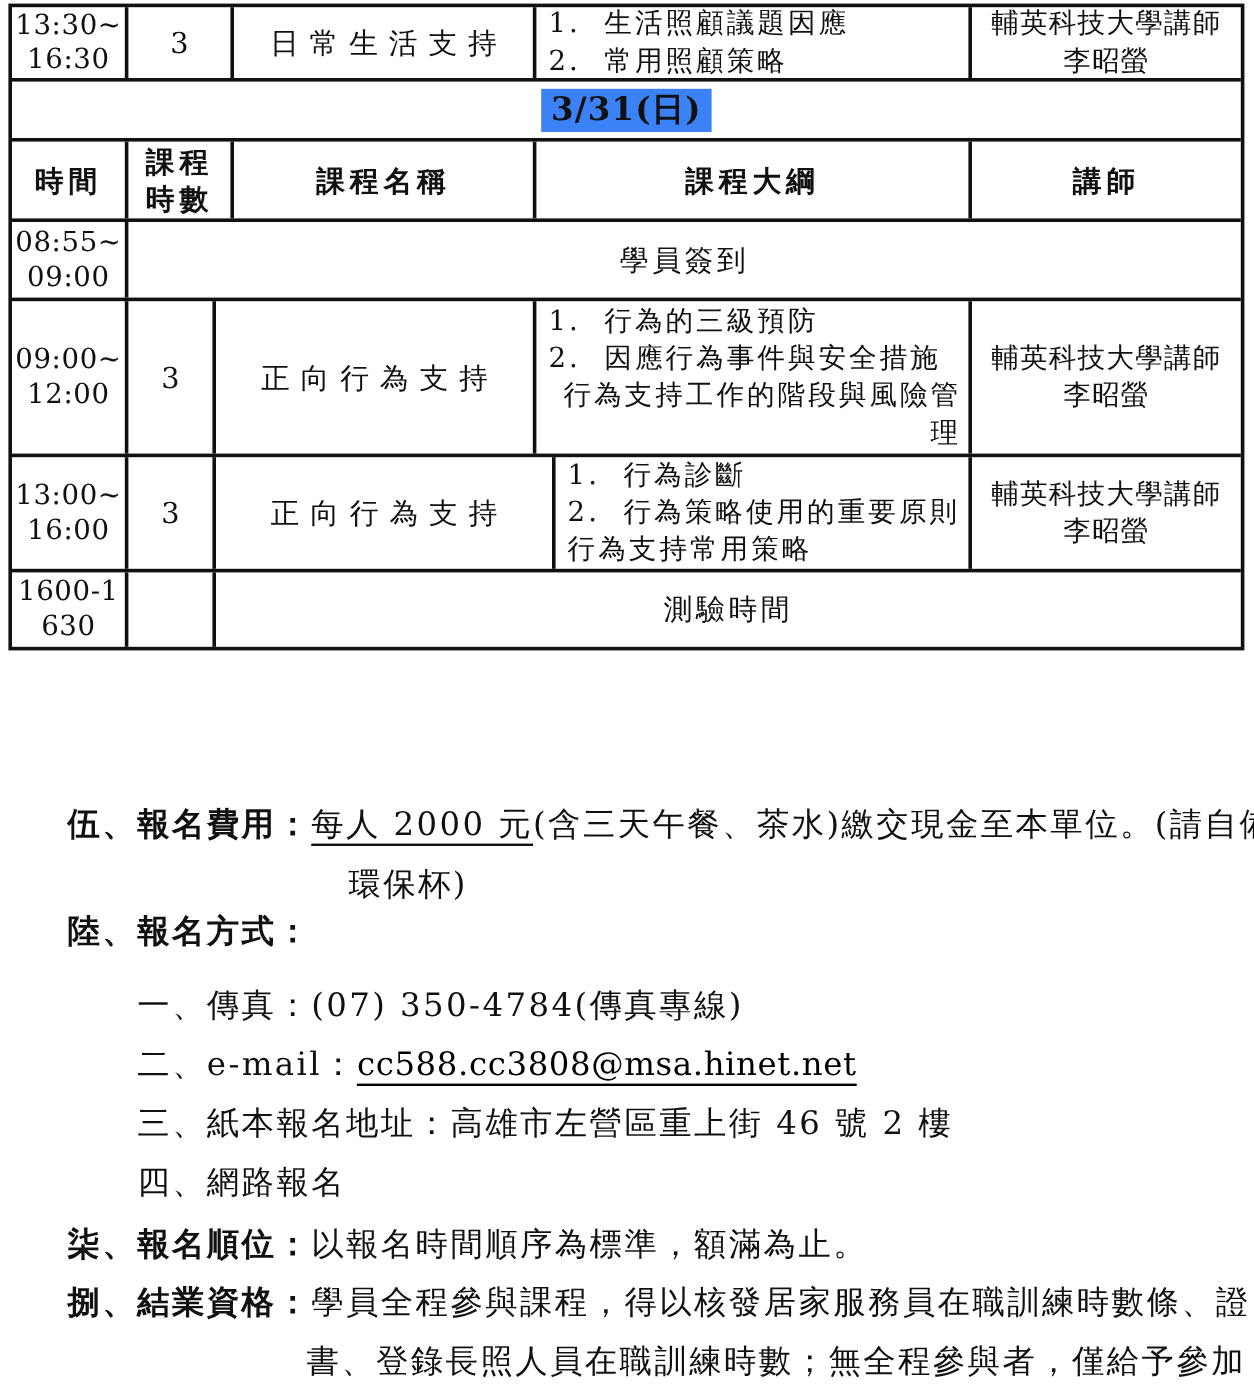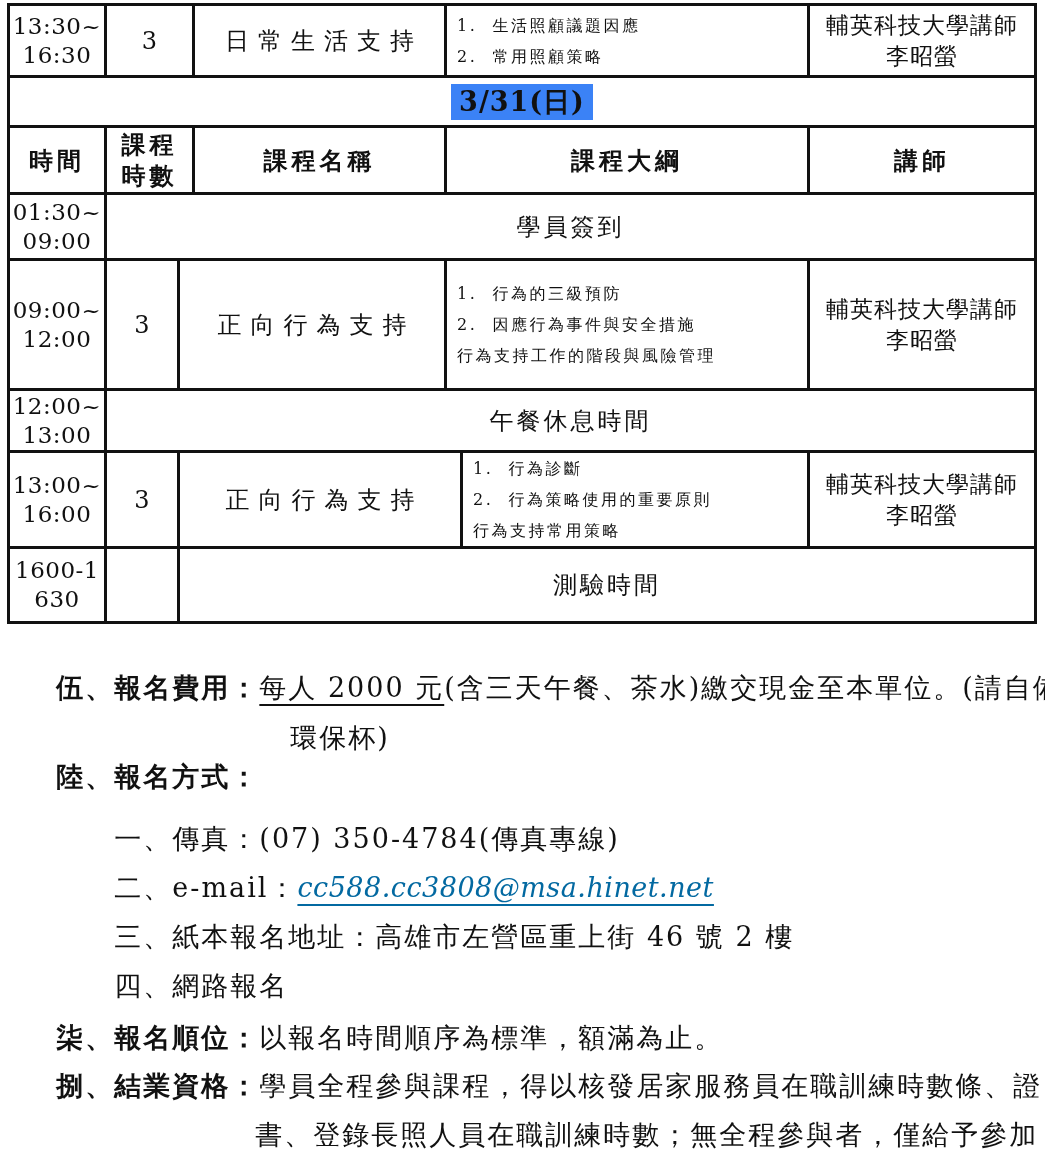--- a/index.html
+++ b/index.html
@@ -26,34 +26,34 @@
     display:flex;flex-direction:column;justify-content:center;align-items:center;
     font-size:23px;line-height:30px;text-align:center;
     overflow:hidden;
   }
   .cell:last-child{border-right:none;}
   .c1{width:97px;}
   .c2{width:88px;}  .c2n{width:73px;}
   .c3{width:252px;} .c3n{width:267px;} .c3w{width:283px;}
   .c4{width:363px;} .c4n{width:347px;}
   .c5{flex:1;}
-  .r-prev{height:72px;}
+  .r-prev{height:62px;}
   .r-band{height:50px;}
   .r-head{height:67px;}
   .r-sign{height:66px;}
   .r-am{height:130px;}
   .r-lunch{height:62px;}
   .r-pm{height:96px;}
-  .r-test{height:72px;}
+  .r-test{height:62px;}
   .t-time{font-size:23px;line-height:29px;letter-spacing:0.5px;}
   .t-hours{font-size:24px;}
   .t-course{font-size:24px;letter-spacing:9px;text-indent:9px;}
   .t-merged{font-size:24px;letter-spacing:3px;}
   .outline-cell{align-items:flex-start;justify-content:center;padding:4px 6px 4px 10px;}
-  .t-outline{font-size:16px;line-height:31px;letter-spacing:2.5px;text-align:right;white-space:pre-wrap;}
+  .t-outline{font-size:23px;line-height:31px;letter-spacing:2.5px;text-align:right;white-space:pre-wrap;}
   .t-lect{font-size:23px;line-height:31px;letter-spacing:1px;}
   .hdr{font-weight:700;font-size:24px;letter-spacing:4px;white-space:pre-line;line-height:31px;}
   .band-cell{border-right:none;}
   .band-text{
     font-weight:700;font-size:27px;letter-spacing:1px;
     padding:3px 8px;
   }
   
   .line{
     position:absolute;
@@ -114,21 +114,21 @@
       <div class="cell c4">
         <div class="hdr">課程大綱</div>
       </div>
       <div class="cell c5">
         <div class="hdr">講師</div>
       </div>
     </div>
 
     <div class="trow r-sign">
       <div class="cell c1">
-        <div class="t-time">01:30~</div>
+        <div class="t-time">08:55~</div>
         <div class="t-time">09:00</div>
       </div>
       <div class="cell c5">
         <div class="t-merged">學員簽到</div>
       </div>
     </div>
 
     <div class="trow r-am">
       <div class="cell c1">
         <div class="t-time">09:00~</div>
@@ -144,29 +144,20 @@
         <div class="t-outline">1.  行為的三級預防</div>
         <div class="t-outline">2.  因應行為事件與安全措施</div>
         <div class="t-outline">行為支持工作的階段與風險管理</div>
       </div>
       <div class="cell c5">
         <div class="t-lect">輔英科技大學講師</div>
         <div class="t-lect">李昭螢</div>
       </div>
     </div>
 
-    <div class="trow r-lunch">
-      <div class="cell c1">
-        <div class="t-time">12:00~</div>
-        <div class="t-time">13:00</div>
-      </div>
-      <div class="cell c5">
-        <div class="t-merged">午餐休息時間</div>
-      </div>
-    </div>
 
     <div class="trow r-pm">
       <div class="cell c1">
         <div class="t-time">13:00~</div>
         <div class="t-time">16:00</div>
       </div>
       <div class="cell c2n">
         <div class="t-hours">3</div>
       </div>
       <div class="cell c3w">
@@ -203,21 +194,21 @@
     <span>環保杯)</span>
   </div>
 
   <div class="line" style="left:14px;top:717px;">
     <span class="bold">陸、報名方式：</span>
   </div>
   <div class="line" style="left:72px;top:779px;">
     <span>一、傳真：(07) 350-4784(傳真專線)</span>
   </div>
   <div class="line" style="left:72px;top:828px;">
-    <span>二、e-mail：</span><a class="link" href="#" style="color:#0369a1;font-style:italic;">cc588.cc3808@msa.hinet.net</a>
+    <span>二、e-mail：</span><a class="link" href="#" style="color:#000000;">cc588.cc3808@msa.hinet.net</a>
   </div>
   <div class="line" style="left:72px;top:877px;">
     <span>三、紙本報名地址：高雄市左營區重上街 46 號 2 樓</span>
   </div>
   <div class="line" style="left:72px;top:926px;">
     <span>四、網路報名</span>
   </div>
 
   <div class="line" style="left:14px;top:978px;">
     <span class="bold">柒、報名順位：</span><span>以報名時間順序為標準，額滿為止。</span>

